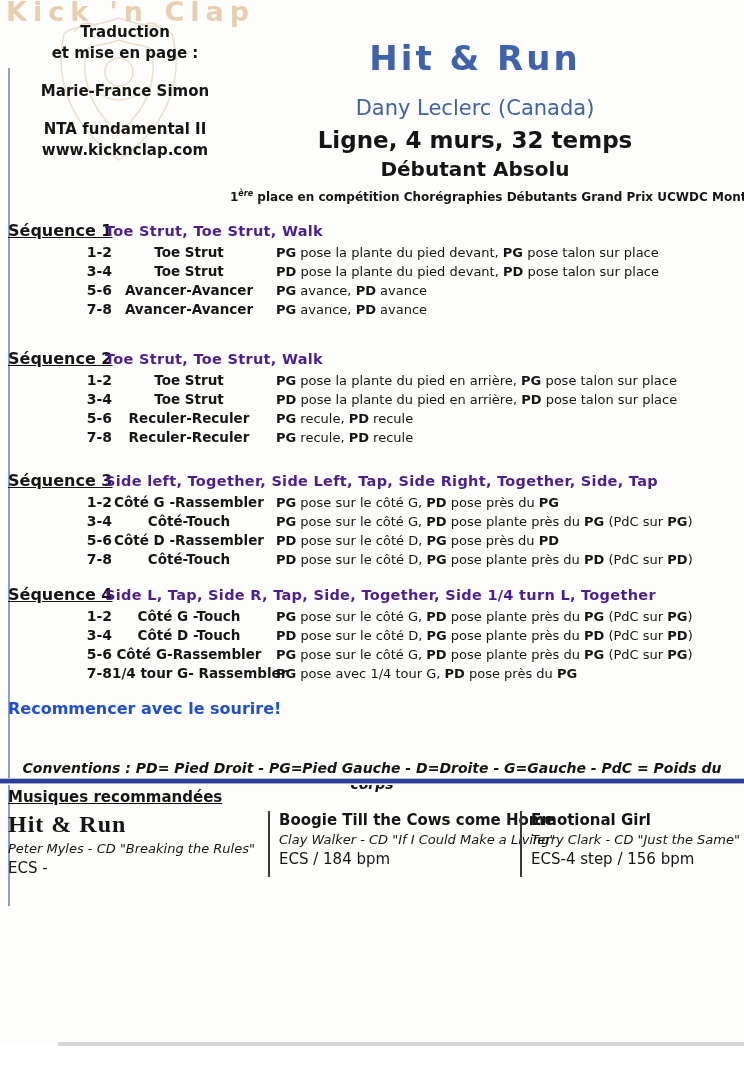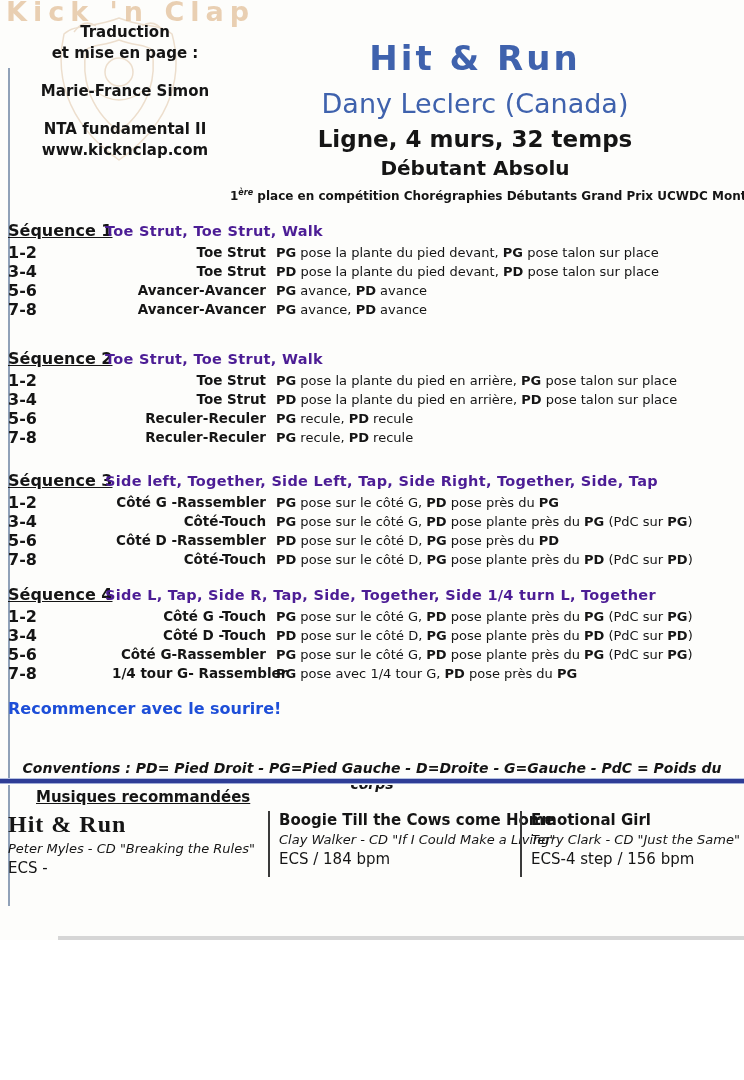--- a/index.html
+++ b/index.html
@@ -1,63 +1,63 @@
 <!DOCTYPE html>
 <html><head>
 <meta charset="utf-8">
 <style>
   * { margin:0; padding:0; box-sizing:border-box; }
   html,body { background:#ffffff; }
   body { font-family:"DejaVu Sans", sans-serif; color:#151515; }
-  .page { position:relative; width:744px; height:940px; background:#fdfdfb; overflow:hidden; margin:0 auto; }
+  .page { position:relative; width:744px; height:1046px; background:#fdfdfb; overflow:hidden; margin:0 auto; }
 
   
   .watermark { position:absolute; left:6px; top:-4px; width:240px; height:185px; pointer-events:none; }
   .wm-text { font-size:27px; font-weight:bold; letter-spacing:6px; color:#e6c8a6; opacity:.85; white-space:nowrap; }
   .wm-crest { position:absolute; left:28px; top:14px; opacity:.5; }
 
   
   .left-scan-line { position:absolute; left:8px; top:68px; width:2px; height:838px; background:#7d90ac; opacity:.85; }
   .bottom-strip { position:absolute; left:58px; right:0; bottom:0; height:4px; background:#d6d6d6; }
 
   
   .translator { position:absolute; left:20px; top:22px; width:210px; text-align:center; font-weight:bold; font-size:15px; line-height:21px; }
   .translator .gap { height:17px; }
 
   
   .main-header { position:absolute; left:230px; top:38px; width:490px; text-align:center; }
   .dance-title { font-size:34px; font-weight:bold; letter-spacing:3px; color:#3f62ad; }
-  .choreographer { font-size:27px; color:#3f62ad; margin-top:10px; }
+  .choreographer { font-size:21px; color:#3f62ad; margin-top:18px; }
   .dance-type { font-size:23px; font-weight:bold; margin-top:7px; }
   .dance-level { font-size:20px; font-weight:bold; margin-top:4px; }
   .award { font-size:12px; font-weight:bold; margin-top:8px; white-space:nowrap; }
   .award sup { font-size:8px;font-style:italic; }
 
   
   .sequence { position:absolute; left:8px; right:8px; }
   .seq-1 { top:221px; } .seq-2 { top:349px; } .seq-3 { top:471px; } .seq-4 { top:585px; }
   .seq-header { display:flex; align-items:baseline; height:22px; }
   .seq-label { font-size:16px; font-weight:bold; text-decoration:underline; width:97px; flex:none; white-space:nowrap; }
   .seq-title { font-size:14.5px; font-weight:bold; color:#4c1d95; white-space:nowrap; letter-spacing:.3px; }
   .seq-row { display:grid; grid-template-columns:104px 154px auto; line-height:19px; }
-  .step-counts { text-align:left; font-weight:bold; font-size:16px; }
-  .step-name { text-align:right; font-weight:bold; font-size:13.5px; white-space:nowrap; }
+  .step-counts { text-align:right; font-weight:bold; font-size:14px; }
+  .step-name { text-align:center; font-weight:bold; font-size:13.5px; white-space:nowrap; }
   .step-desc { padding-left:10px; font-size:13px; white-space:nowrap; }
   .step-desc b { font-weight:bold; }
 
   .restart { position:absolute; left:8px; top:699px; font-size:16px; font-weight:bold; color:#1d4ed8; }
 
   .conventions { position:absolute; left:0; right:0; top:760px; text-align:center; font-size:14px; font-weight:bold; font-style:italic; }
 
   .blue-rule { position:absolute; left:0; right:0; top:778px; height:7px;
     background:linear-gradient(#b7c2e2 0px, #b7c2e2 1px, #2e3d96 1px, #2e3d96 5px, #9fabd6 5px, #9fabd6 6px, #fdfdfb 6px); }
 
   
   .music { position:absolute; left:8px; right:0; top:787px; }
-  .music-head { display:inline-block; font-size:15px; font-weight:bold; text-decoration:underline; margin-bottom:5px;padding-left:28px; }
+  .music-head { display:inline-block; font-size:15px; font-weight:bold; text-decoration:underline; margin-bottom:5px; }
   .music-cols { display:grid; grid-template-columns:260px 252px auto; }
   .music-col { padding-right:6px; }
   .music-col.bordered { border-left:2px solid #3a3a3a; padding-left:9px; }
   .track-title { font-size:15px; font-weight:bold; white-space:nowrap; }
   .track-title.serif { font-family:"Liberation Serif", serif; font-size:24px; letter-spacing:1px; }
   .track-artist { font-size:13px; font-style:italic; margin-top:3px; white-space:nowrap; }
   .track-dance { font-size:15px; margin-top:3px; white-space:nowrap; }
 
   
   .footer { position:absolute; left:4px; top:1055px; font-family:"Liberation Sans", sans-serif; font-size:16px; color:#2c2c2c; }

